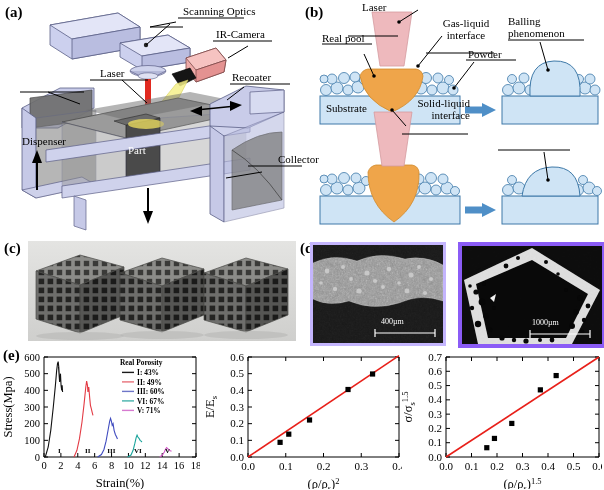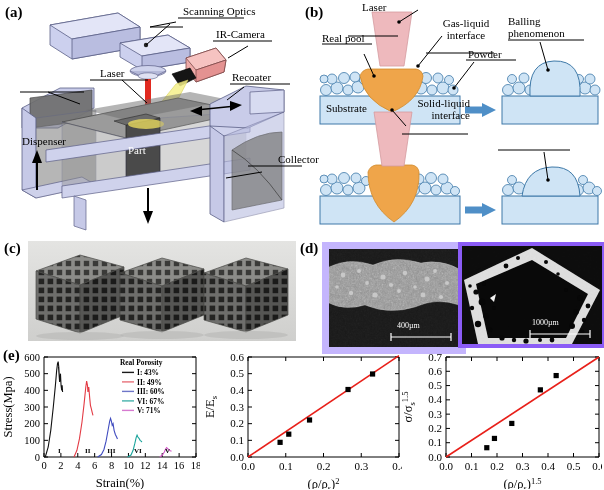--- a/index.html
+++ b/index.html
@@ -312,21 +312,21 @@
       <polygon points="176,32 218,45 218,91 176,79" fill="url(#latFront)" stroke="#4a4a48" stroke-width="0.7"></polygon>
       <polygon points="218,45 260,28 260,74 218,91" fill="url(#latSide)" stroke="#4a4a48" stroke-width="0.7"></polygon>
       <ellipse cx="218" cy="94" rx="42" ry="4" fill="#b5b5b2" opacity="0.55"></ellipse>
     </g>
   </svg>
 </div>
 
 <div class="panel" style="left:298px;top:240px;width:306px;height:105px;">
   <div class="plabel" style="position:absolute;left:2px;top:0px;">(d)</div>
 
-  <div style="position:absolute;left:24px;top:2px;width:130px;height:98px;overflow:hidden;border:7px solid #c4b5fd;">
+  <div style="position:absolute;left:12px;top:2px;width:130px;height:98px;overflow:hidden;border:3px solid #c4b5fd;">
     <svg width="130" height="98" viewBox="0 0 130 98">
       <defs>
         <filter id="grain1" x="0" y="0" width="100%" height="100%">
           <feTurbulence type="fractalNoise" baseFrequency="0.62" numOctaves="4" seed="7"></feTurbulence>
           <feColorMatrix type="saturate" values="0"></feColorMatrix>
           <feComponentTransfer>
               <feFuncA type="linear" slope="1"></feFuncA>
             </feComponentTransfer>
         </filter>
         <filter id="grain2" x="0" y="0" width="100%" height="100%">

